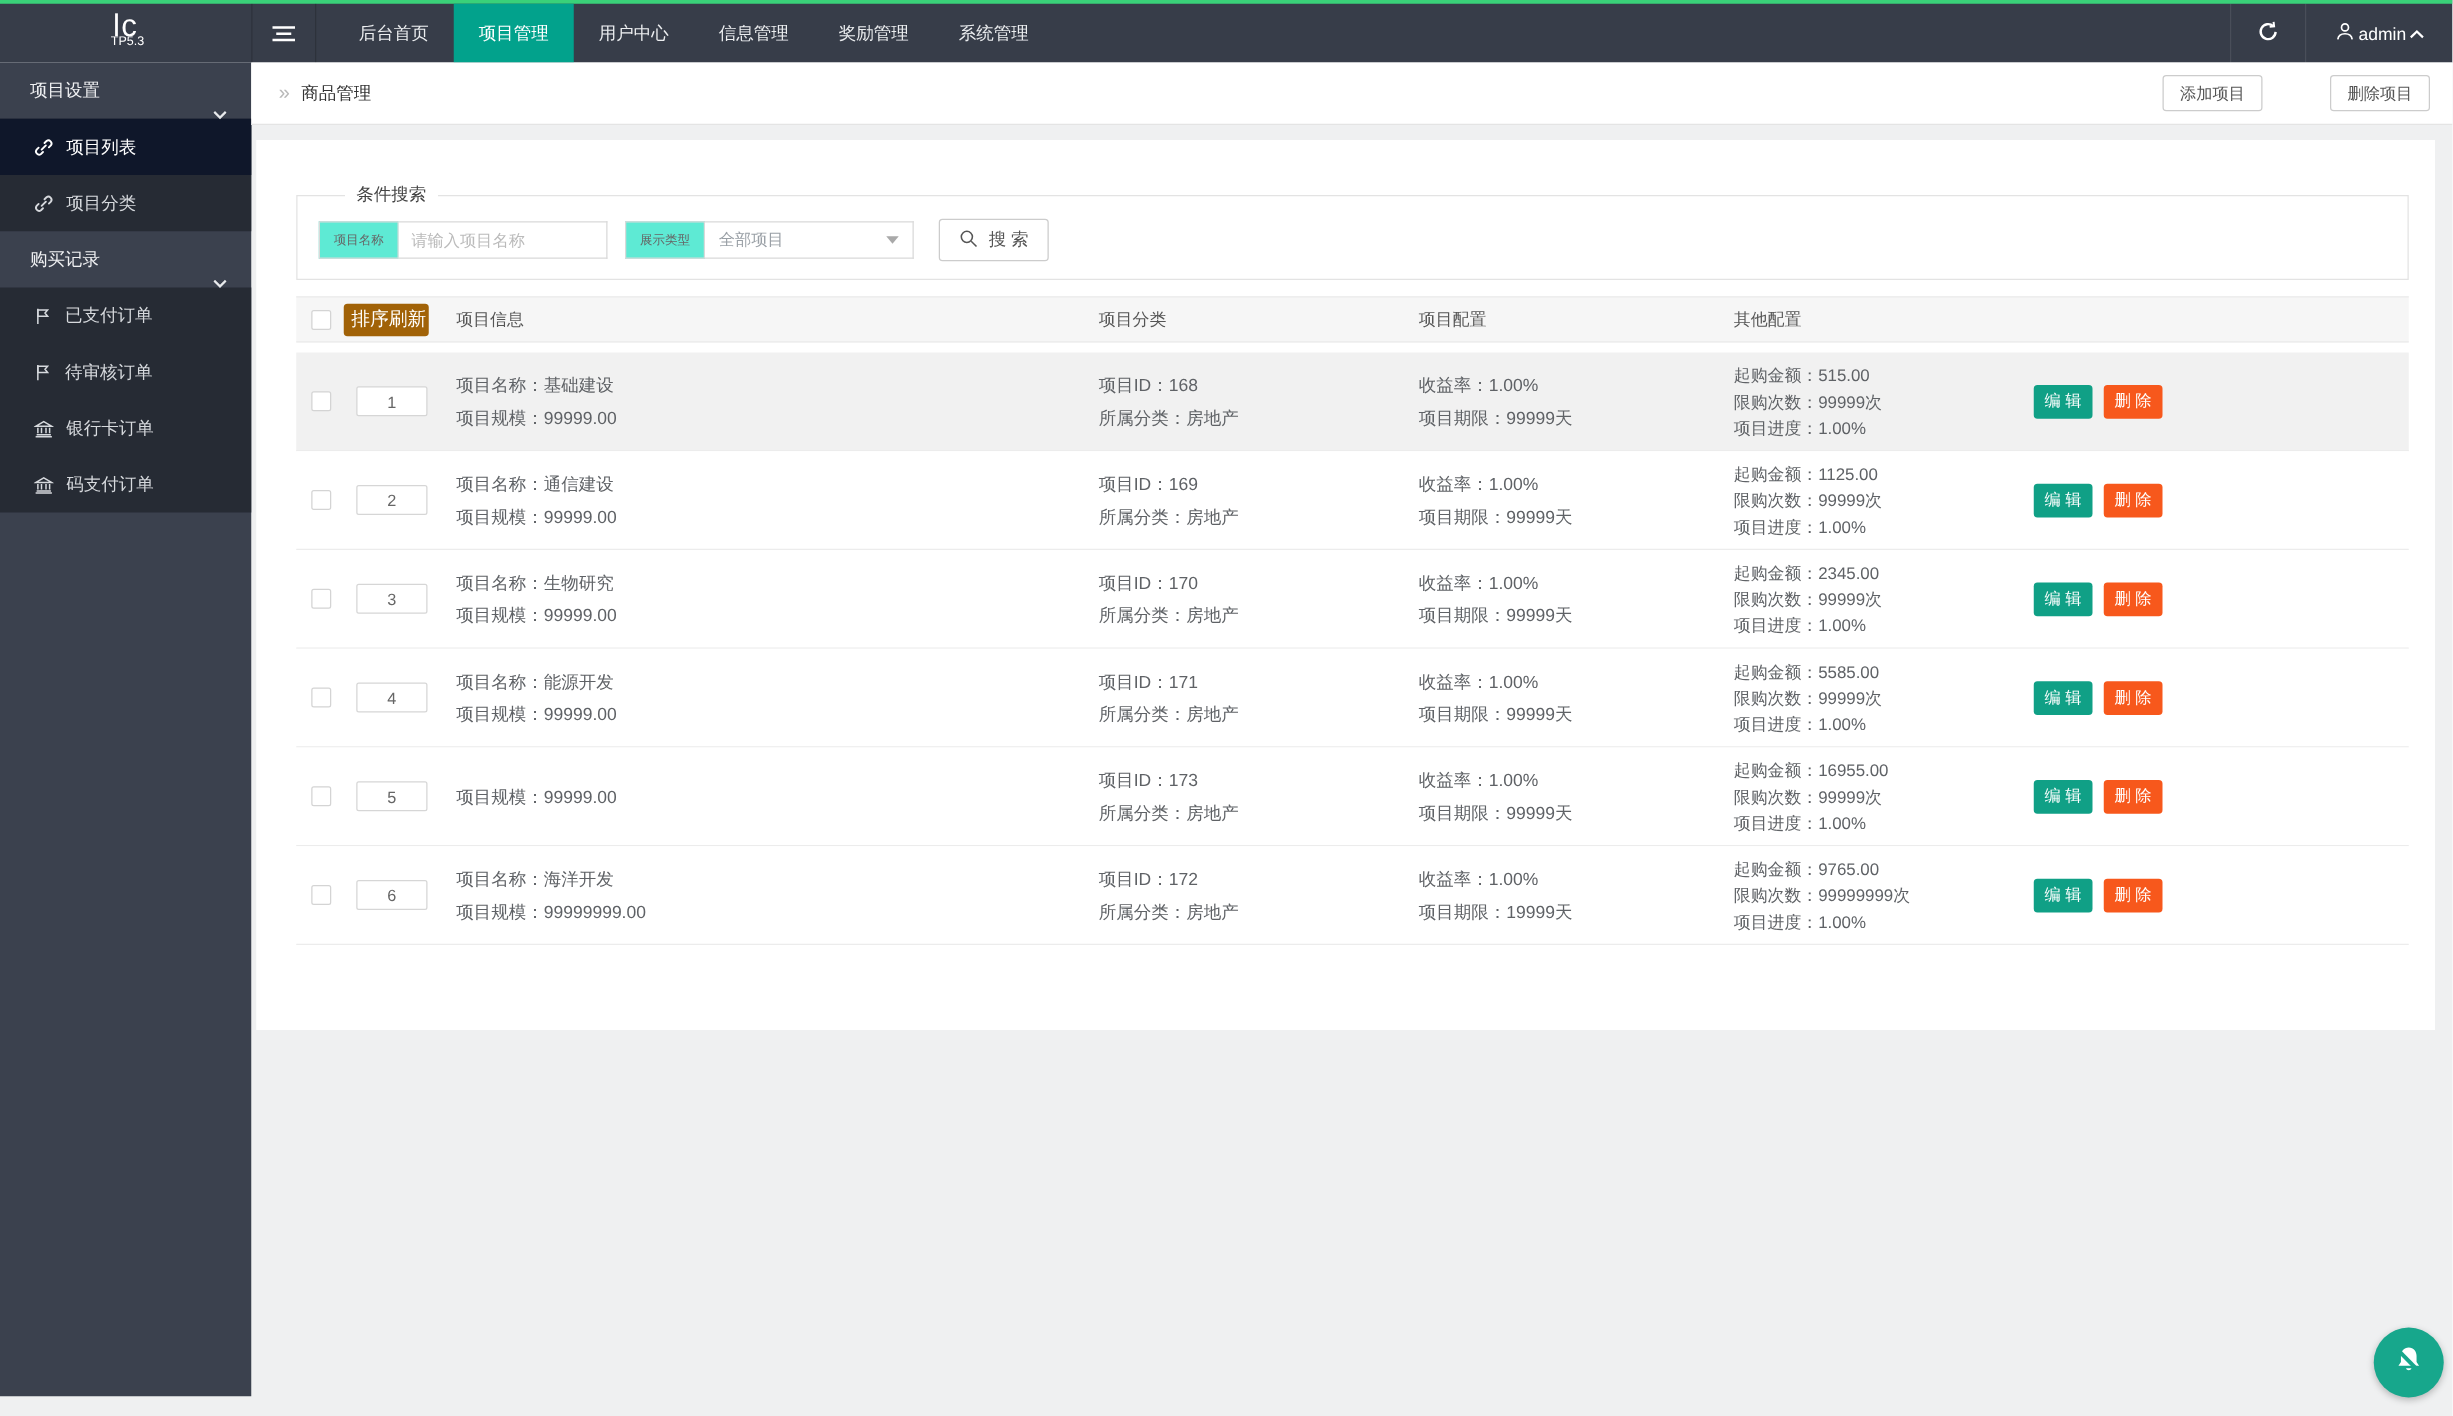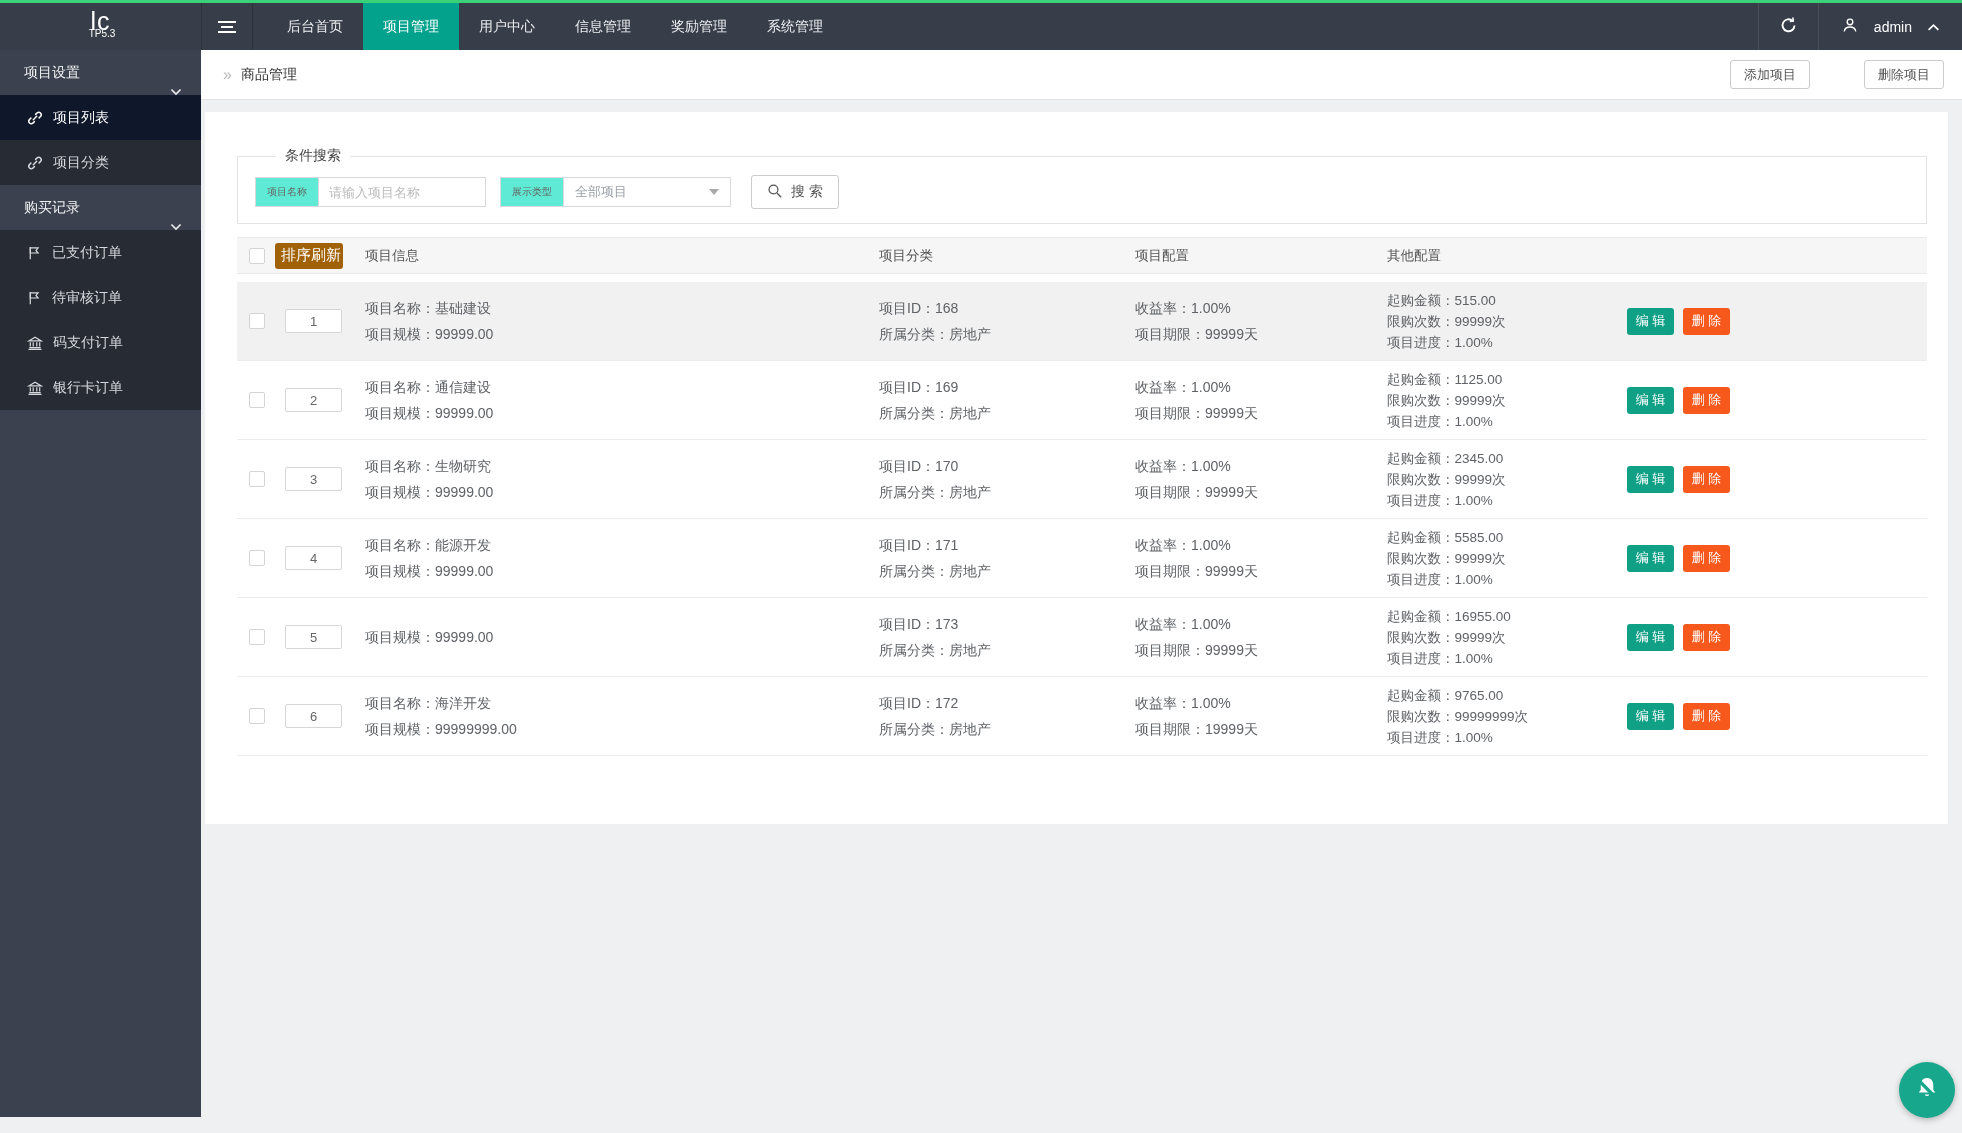--- a/index.html
+++ b/index.html
@@ -18,21 +18,21 @@
   .burger { width:52px; display:flex; align-items:center; justify-content:center;
     border-left:1px solid rgba(0,0,0,.18); border-right:1px solid rgba(0,0,0,.18); cursor:pointer; }
   .burger .bars div { width:18px; height:2px; background:#fff; margin:3px auto; }
   .burger .bars div:nth-child(2){ width:12px; }
   .nav-menu { display:flex; list-style:none; margin:0 0 0 14px; padding:0; }
   .nav-item { padding:0 20px; line-height:47px; font-size:14px; color:#eceef0; cursor:pointer; white-space:nowrap; }
   .nav-item.active { background:#02a28c; color:#fff; }
   .top-right { margin-left:auto; display:flex; align-items:stretch; }
   .refresh-btn { width:60px; display:flex; align-items:center; justify-content:center;
     border-left:1px solid rgba(255,255,255,.09); cursor:pointer; }
-  .user-box { display:flex; align-items:center; gap:15px; padding:0 22px;
+  .user-box { display:flex; align-items:center; gap:2px; padding:0 22px;
     border-left:1px solid rgba(255,255,255,.09); font-size:14px; cursor:pointer; }
   
   .sidebar { position:absolute; left:0; top:50px; bottom:16px; width:201px; background:#3b414e; }
   .sb-header { height:45px; line-height:45px; padding-left:24px; color:#f0f1f3; font-size:14px; position:relative; cursor:pointer; }
   .sb-header .chev { position:absolute; right:19px; top:19px; }
   .sb-items { background:#262b34; }
   .sb-item { height:45px; display:flex; align-items:center; padding-left:27px; gap:10px; color:#d6d9dd; font-size:14px; cursor:pointer; }
   .sb-item.active { background:#0f172a; color:#fff; }
   .sb-item .ico { display:flex; align-items:center; }
   
@@ -190,31 +190,31 @@
         <span>待审核订单</span>
       </div>
       <div class="sb-item">
         <span class="ico">
           <svg width="16" height="16" viewBox="0 0 16 16" fill="none" stroke="currentColor" stroke-width="1.2">
             <path d="M1.8 5.9L8 2.3l6.2 3.6z"></path>
             <path d="M3.3 7.2v4.4M6.2 7.2v4.4M9.8 7.2v4.4M12.7 7.2v4.4"></path>
             <path d="M2.3 12.7h11.4M1.5 14.3h13"></path>
           </svg>
         </span>
-        <span>码支付订单</span>
+        <span>银行卡订单</span>
       </div>
       <div class="sb-item">
         <span class="ico">
           <svg width="16" height="16" viewBox="0 0 16 16" fill="none" stroke="currentColor" stroke-width="1.2">
             <path d="M1.8 5.9L8 2.3l6.2 3.6z"></path>
             <path d="M3.3 7.2v4.4M6.2 7.2v4.4M9.8 7.2v4.4M12.7 7.2v4.4"></path>
             <path d="M2.3 12.7h11.4M1.5 14.3h13"></path>
           </svg>
         </span>
-        <span>银行卡订单</span>
+        <span>码支付订单</span>
       </div>
     </div>
   </div>
 
 <div class="crumbbar">
   <span class="crumb-arrows">»</span>
   <span class="crumb-title">商品管理</span>
   <div class="bc-actions">
     <button class="btn-plain">添加项目</button>
     <button class="btn-plain">删除项目</button>

